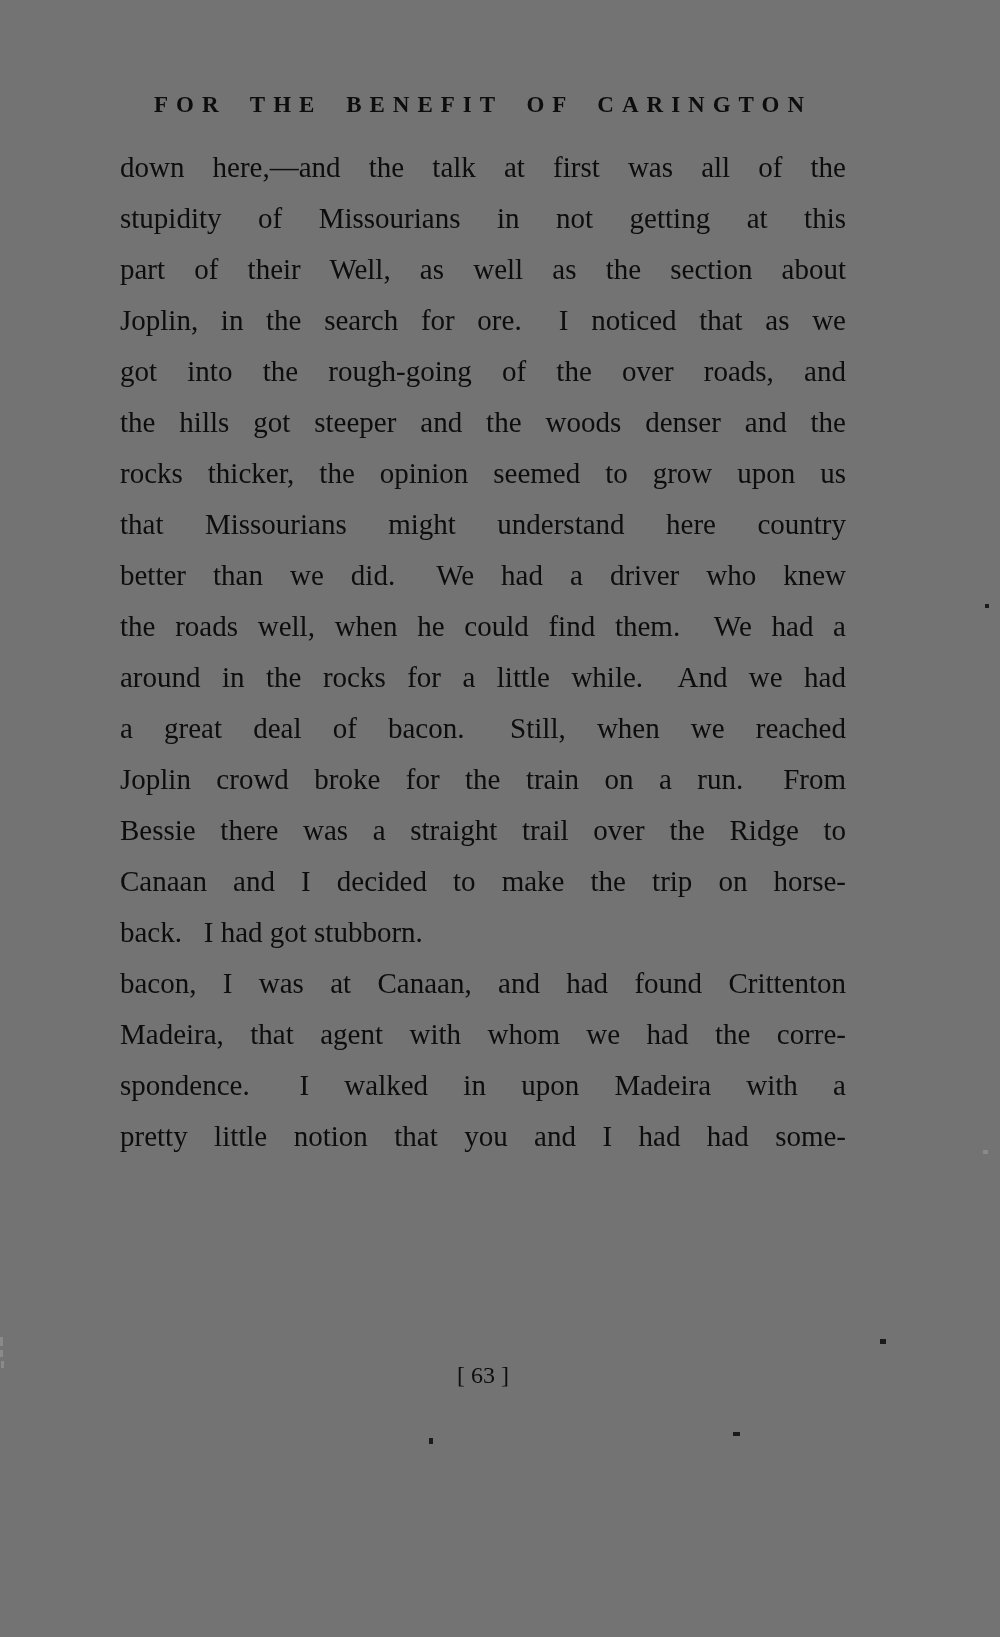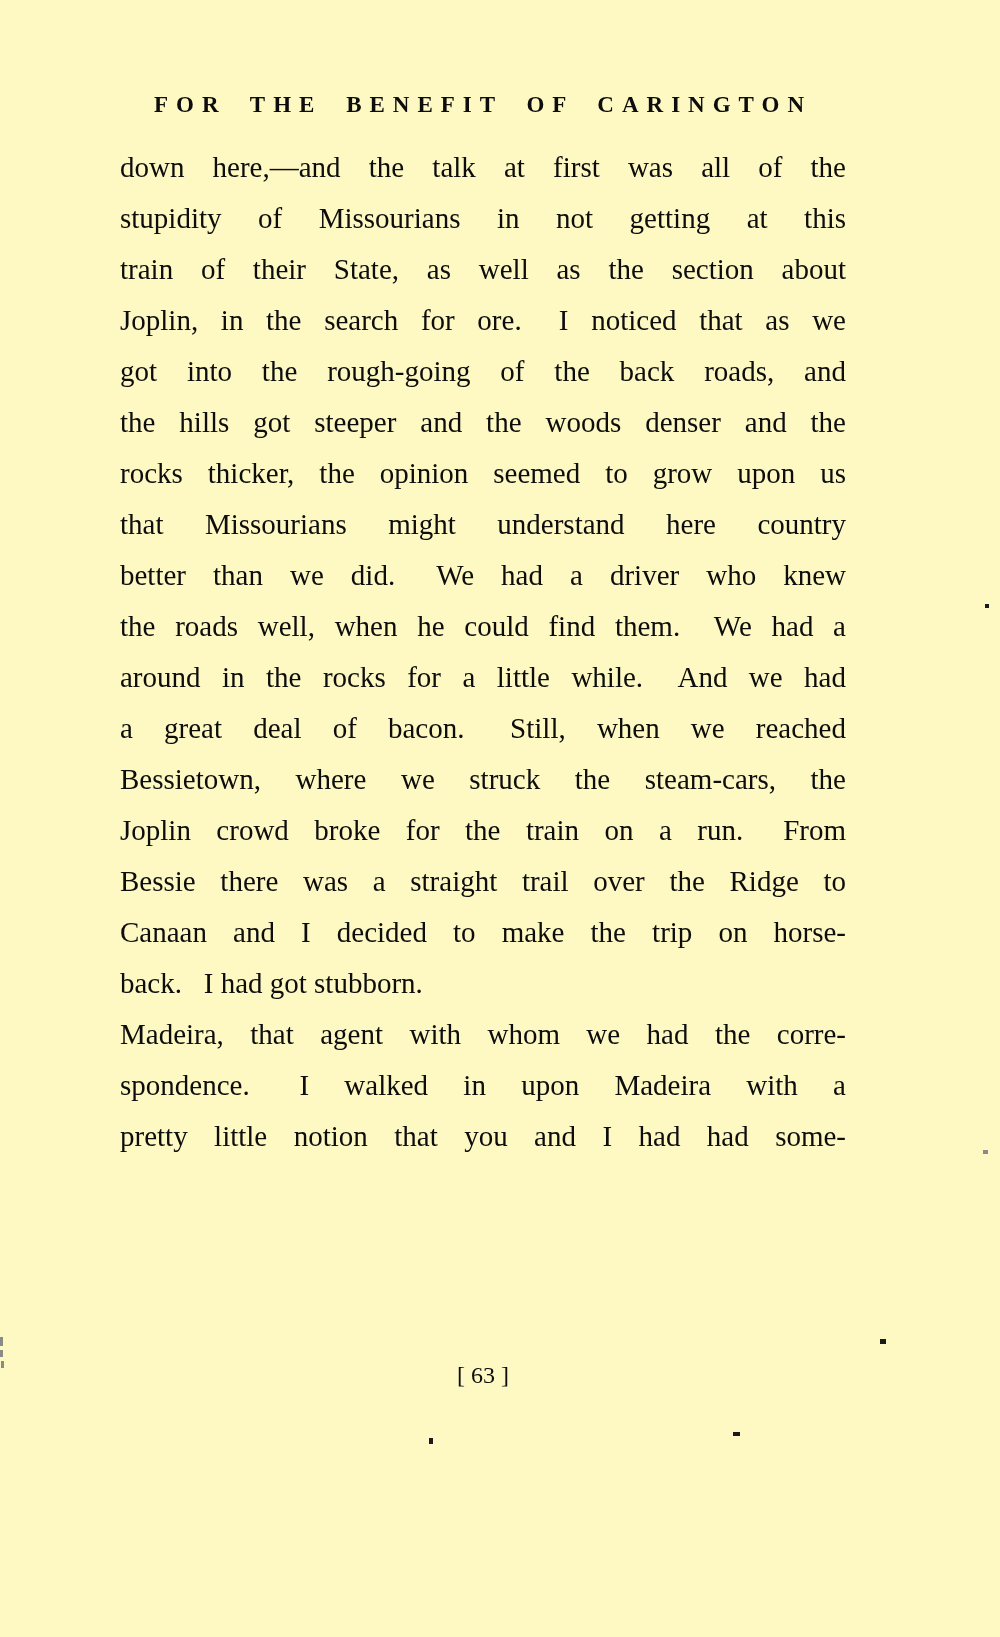--- a/index.html
+++ b/index.html
@@ -4,21 +4,21 @@
 <style>
   html, body {
     margin: 0;
     padding: 0;
     background: #ffffff;
   }
   .page {
     position: relative;
     width: 1000px;
     height: 1637px;
-    background: #fef9c3;
+    background: #737373;
     overflow: hidden;
     font-family: "Liberation Serif", "DejaVu Serif", serif;
     color: #0d0d0d;
   }
   .running-head {
     position: absolute;
     top: 92px;
     left: 120px;
     width: 726px;
     text-align: center;
@@ -68,35 +68,35 @@
 </head>
 <body>
 
 <div class="page">
 
   <div class="running-head">FOR THE BENEFIT OF CARINGTON</div>
 
   <div class="body-text">
       <div class="line">down here,—and the talk at first was all of the</div>
       <div class="line">stupidity of Missourians in not getting at this</div>
-      <div class="line">train of their State, as well as the section about</div>
+      <div class="line">part of their Well, as well as the section about</div>
       <div class="line">Joplin, in the search for ore.  I noticed that as we</div>
-      <div class="line">got into the rough-going of the back roads, and</div>
+      <div class="line">got into the rough-going of the over roads, and</div>
       <div class="line">the hills got steeper and the woods denser and the</div>
       <div class="line">rocks thicker, the opinion seemed to grow upon us</div>
       <div class="line">that Missourians might understand here country</div>
       <div class="line">better than we did.  We had a driver who knew</div>
       <div class="line">the roads well, when he could find them.  We had a</div>
       <div class="line">around in the rocks for a little while.  And we had</div>
       <div class="line">a great deal of bacon.  Still, when we reached</div>
-      <div class="line">Bessietown, where we struck the steam-cars, the</div>
       <div class="line">Joplin crowd broke for the train on a run.  From</div>
       <div class="line">Bessie there was a straight trail over the Ridge to</div>
       <div class="line">Canaan and I decided to make the trip on horse-</div>
       <div class="line no-just">back.  I had got stubborn.</div>
+      <div class="line">bacon, I was at Canaan, and had found Crittenton</div>
       <div class="line">Madeira, that agent with whom we had the corre-</div>
       <div class="line">spondence.  I walked in upon Madeira with a</div>
       <div class="line">pretty little notion that you and I had had some-</div>
     </div>
 
   <div class="folio">[ 63 ]</div>
 
   <div class="speck" style="left:985px; top:604px; width:4px; height:4px;"></div>
   <div class="speck" style="left:429px; top:1438px; width:4px; height:6px;"></div>
   <div class="speck" style="left:733px; top:1432px; width:7px; height:4px;"></div>

